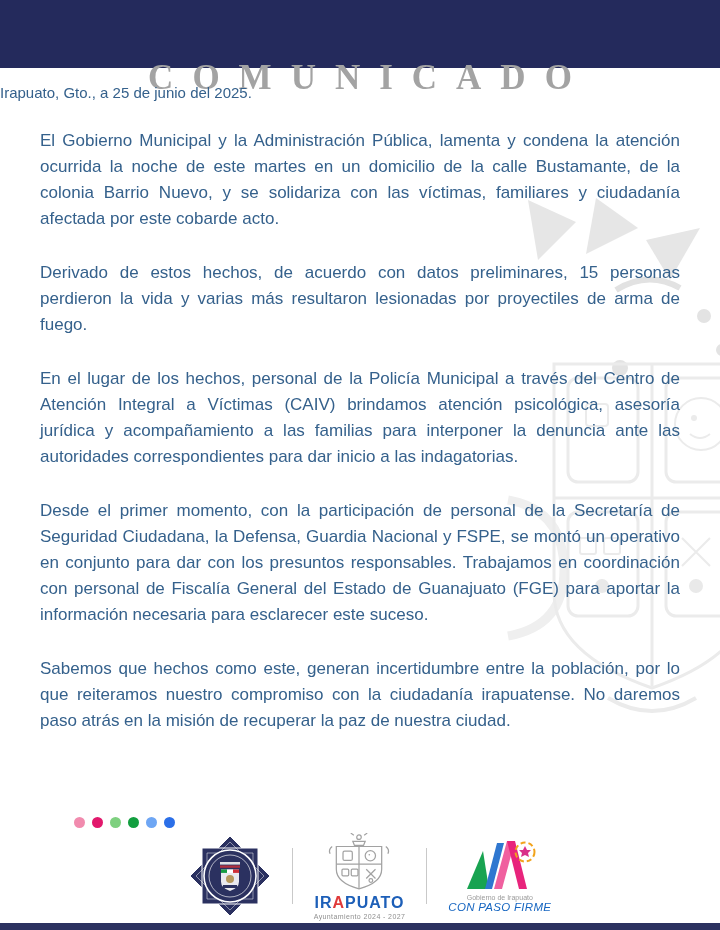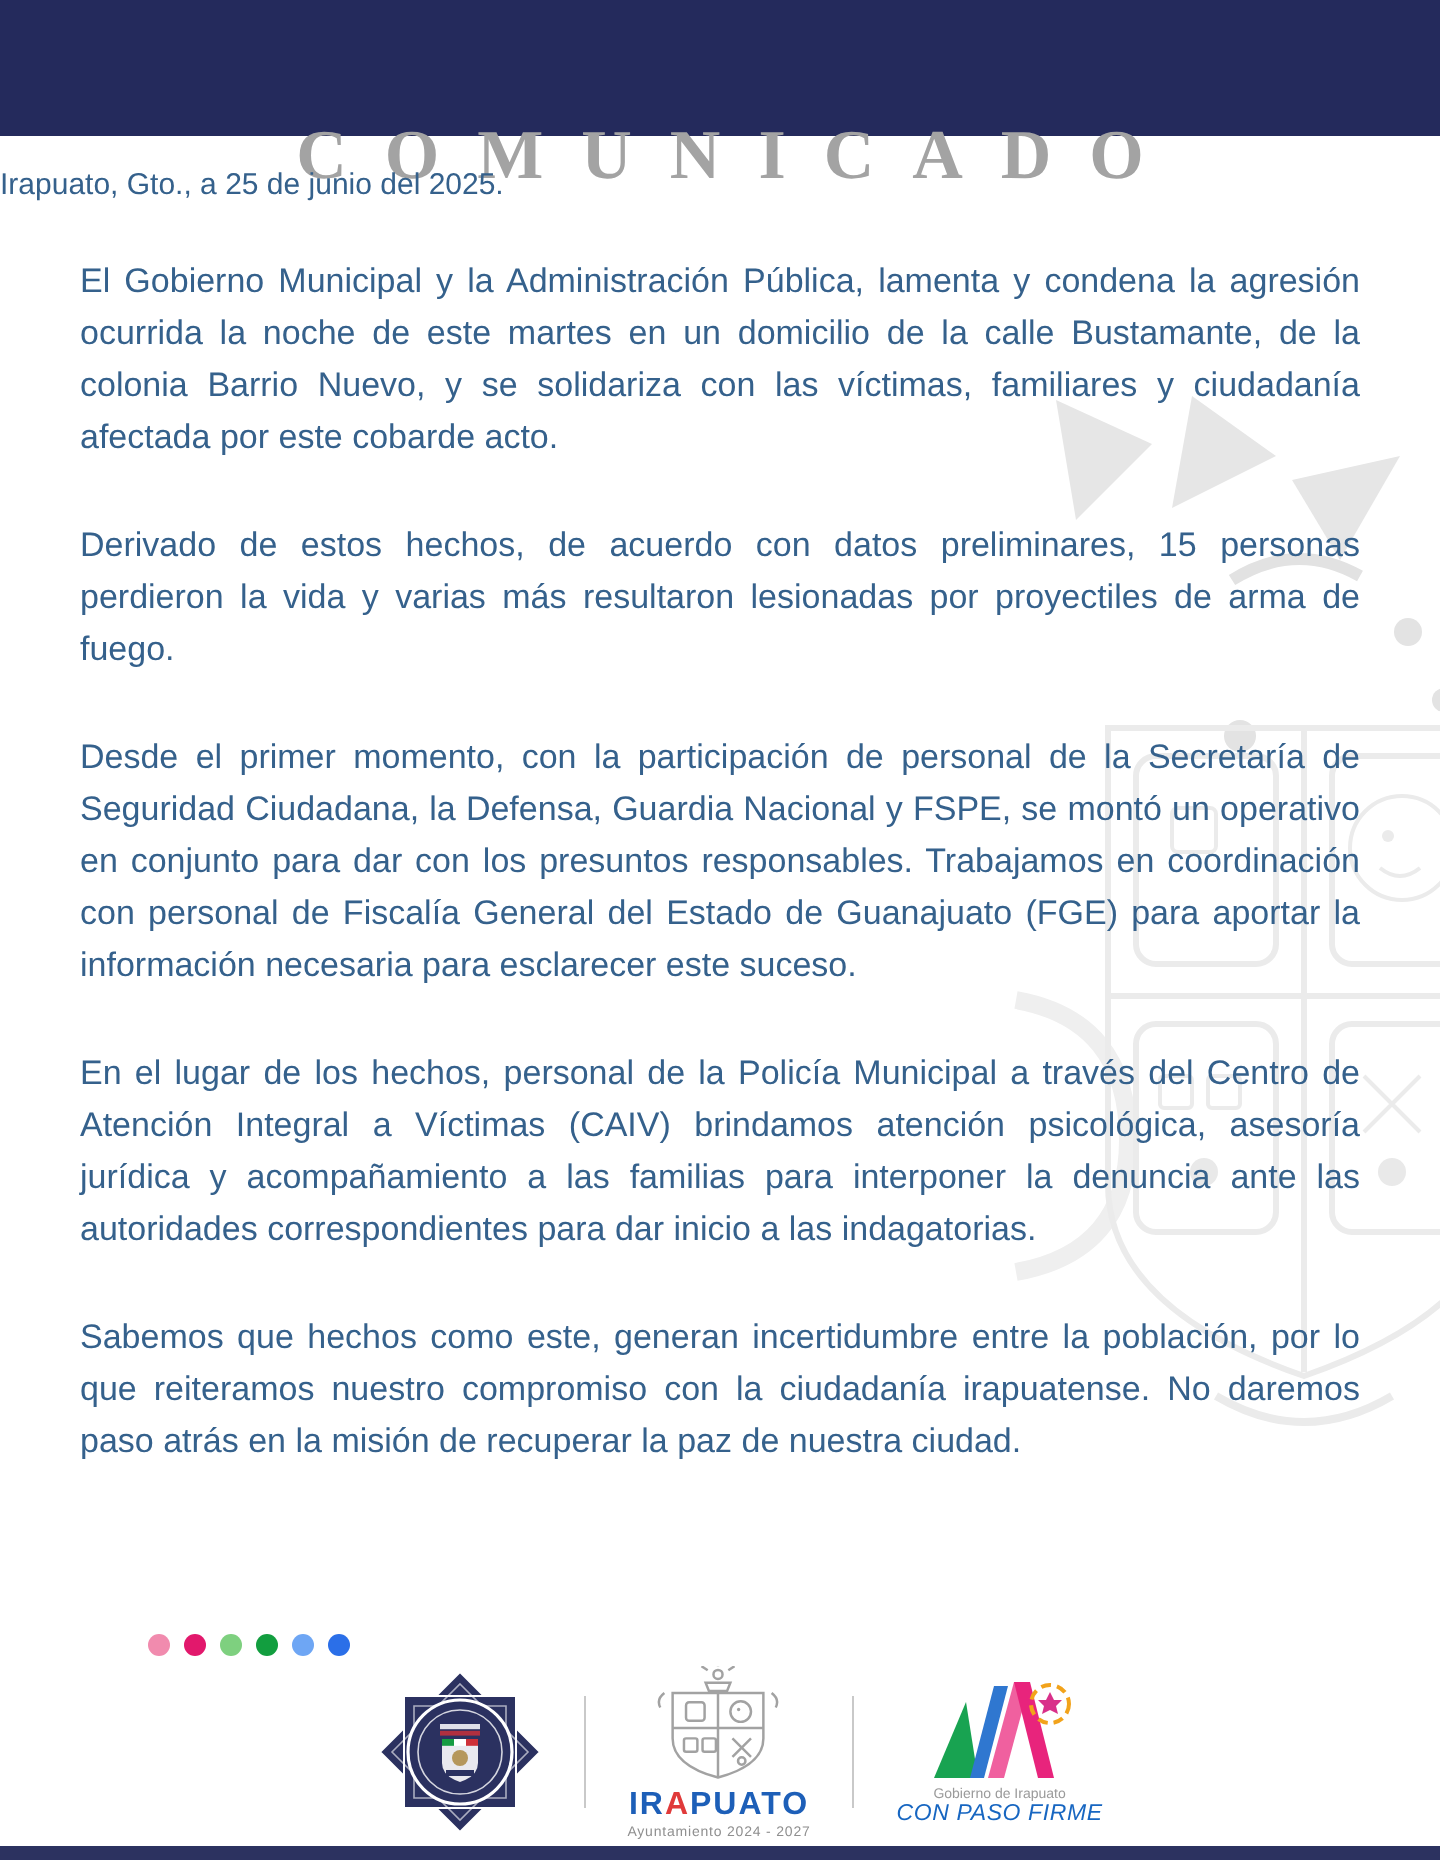--- a/index.html
+++ b/index.html
@@ -87,24 +87,24 @@
     </g>
   </svg>
 
   <div class="band-top">
     <div class="title">COMUNICADO</div>
   </div>
 
   <div class="dateline">Irapuato, Gto., a 25 de junio del 2025.</div>
 
   <div class="content">
-    <p>El Gobierno Municipal y la Administración Pública, lamenta y condena la agresión ocurrida la noche de este martes en un domicilio de la calle Bustamante, de la colonia Barrio Nuevo, y se solidariza con las víctimas, familiares y ciudadanía afectada por este cobarde acto.</p>
+    <p>El Gobierno Municipal y la Administración Pública, lamenta y condena la atención ocurrida la noche de este martes en un domicilio de la calle Bustamante, de la colonia Barrio Nuevo, y se solidariza con las víctimas, familiares y ciudadanía afectada por este cobarde acto.</p>
     <p>Derivado de estos hechos, de acuerdo con datos preliminares, 15 personas perdieron la vida y varias más resultaron lesionadas por proyectiles de arma de fuego.</p>
+    <p>En el lugar de los hechos, personal de la Policía Municipal a través del Centro de Atención Integral a Víctimas (CAIV) brindamos atención psicológica, asesoría jurídica y acompañamiento a las familias para interponer la denuncia ante las autoridades correspondientes para dar inicio a las indagatorias.</p>
     <p>Desde el primer momento, con la participación de personal de la Secretaría de Seguridad Ciudadana, la Defensa, Guardia Nacional y FSPE, se montó un operativo en conjunto para dar con los presuntos responsables. Trabajamos en coordinación con personal de Fiscalía General del Estado de Guanajuato (FGE) para aportar la información necesaria para esclarecer este suceso.</p>
-    <p>En el lugar de los hechos, personal de la Policía Municipal a través del Centro de Atención Integral a Víctimas (CAIV) brindamos atención psicológica, asesoría jurídica y acompañamiento a las familias para interponer la denuncia ante las autoridades correspondientes para dar inicio a las indagatorias.</p>
     <p>Sabemos que hechos como este, generan incertidumbre entre la población, por lo que reiteramos nuestro compromiso con la ciudadanía irapuatense. No daremos paso atrás en la misión de recuperar la paz de nuestra ciudad.</p>
   </div>
 
   <div class="dots">
     <span class="dot" style="background: rgb(241, 139, 174);"></span>
     <span class="dot" style="background: rgb(226, 24, 108);"></span>
     <span class="dot" style="background: rgb(126, 208, 127);"></span>
     <span class="dot" style="background: rgb(18, 158, 63);"></span>
     <span class="dot" style="background: rgb(110, 166, 244);"></span>
     <span class="dot" style="background: rgb(43, 111, 232);"></span>

